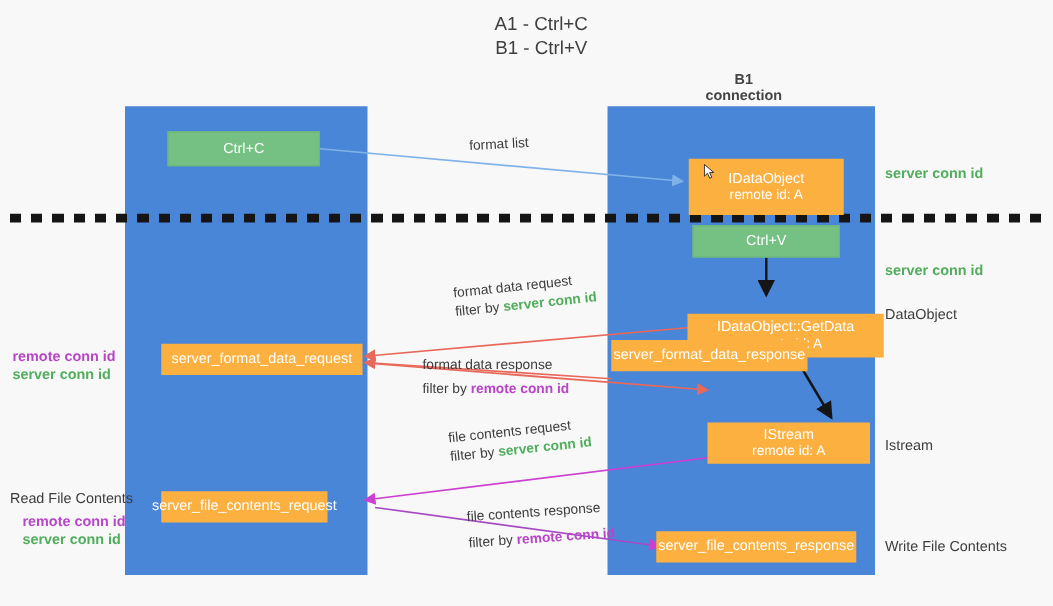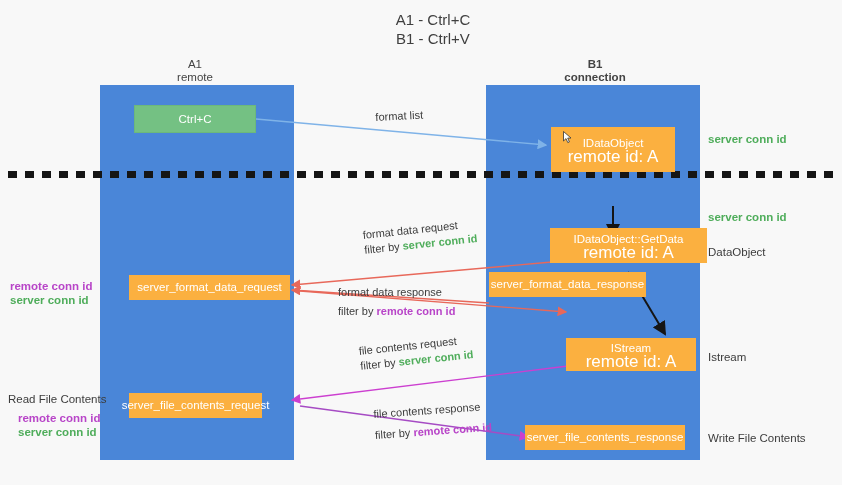--- a/index.html
+++ b/index.html
@@ -35,21 +35,21 @@
 
   
   .box{
     position:absolute;box-sizing:border-box;
     display:flex;flex-direction:column;align-items:center;justify-content:center;
     color:#ffffff;font-size:11.5px;line-height:13px;text-align:left;
   }
   .box.green{background:#74c183;border:1px solid #6cb87b;}
   .box.orange{background:#fbb котор;}
   .box.orange{background:#fbb040;}
-  .box .l2{font-size:17px;}
+  .box .l2{font-size:11px;}
 
   
   .slabel{position:absolute;font-size:11.5px;line-height:14px;}
   .green-t{color:#4fad5b;font-weight:bold;}
   .purple-t{color:#b845c8;font-weight:bold;}
   .plain-t{color:#3c3c3c;}
 
   
   .elabel{
     position:absolute;font-size:11px;line-height:15px;color:#3c3c3c;
@@ -65,24 +65,20 @@
 </head>
 <body>
 
 <div id="stage">
 
   <div class="title">
     <div>A1 - Ctrl+C</div>
     <div>B1 - Ctrl+V</div>
   </div>
 
-  <div class="col-head" style="left:100px;top:58px;width:190px;">
-    <div>A1</div>
-    <div>remote</div>
-  </div>
   <div class="col-head" style="left:490px;top:58px;width:210px;font-weight:bold;">
     <div>B1</div>
     <div>connection</div>
   </div>
 
   <div class="lane" style="left:100px;top:85px;width:194px;height:375px;"></div>
   <div class="lane" style="left:486px;top:85px;width:214px;height:375px;"></div>
 
   <svg class="edges" viewBox="0 0 842 485">
     <defs>
@@ -124,22 +120,25 @@
 
   <div class="box orange" style="left:551px;top:127px;width:124px;height:45px;">
     <div>IDataObject</div>
     <div class="l2">remote id: A</div>
   </div>
 
   <svg class="cursor-art" style="left:563px;top:131px;" viewBox="0 0 10 13">
     <path d="M0.5,0.5 L0.5,10 L3,7.6 L4.8,11.6 L6.4,10.9 L4.7,7.1 L8,7 z" fill="#ffffff" stroke="#333333" stroke-width="0.8"></path>
   </svg>
 
+  <div class="box green" style="left:554px;top:180px;width:118px;height:26px;">
+    <div>Ctrl+V</div>
+  </div>
 
-  <div class="box orange" style="left:550px;top:228px;width:157px;height:35px;">
+  <div class="box orange" style="left:550px;top:251px;width:157px;height:35px;">
     <div>IDataObject::GetData</div>
     <div class="l2">remote id: A</div>
   </div>
 
   <div class="box orange" style="left:566px;top:338px;width:130px;height:33px;">
     <div>IStream</div>
     <div class="l2">remote id: A</div>
   </div>
 
   <div class="box orange" style="left:129px;top:275px;width:161px;height:25px;">

